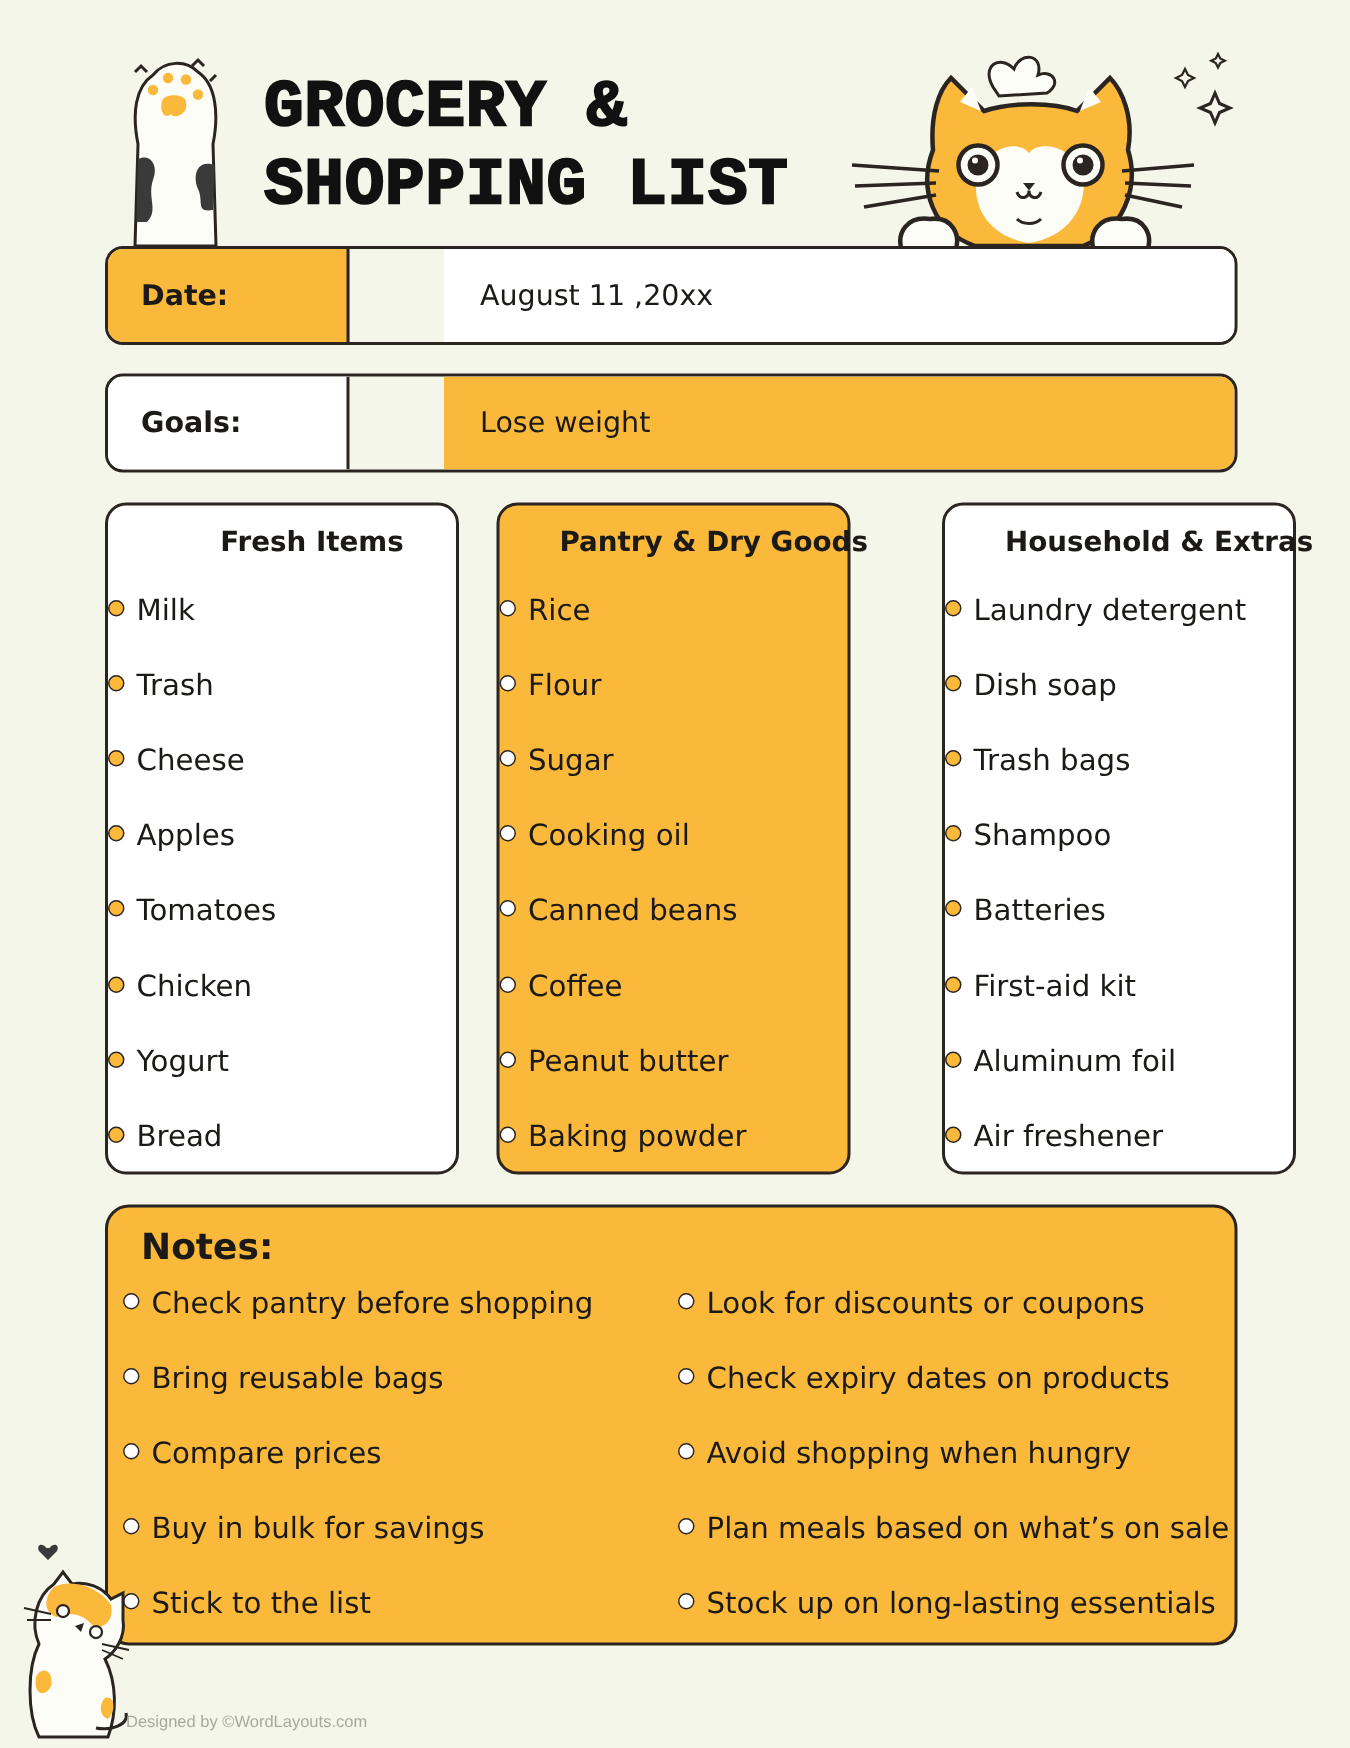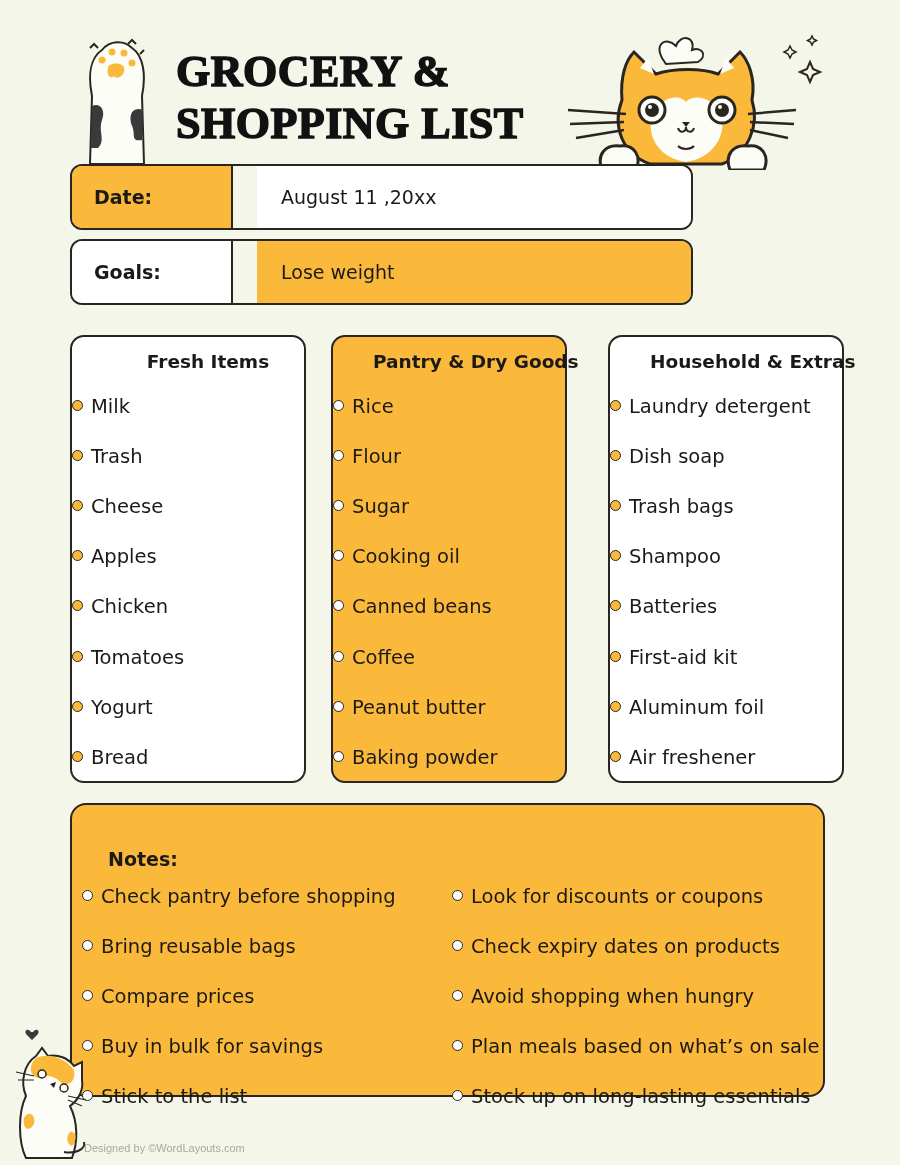--- a/index.html
+++ b/index.html
@@ -7,42 +7,43 @@
   body {
     background: #f4f6e9;
     font-family: "DejaVu Sans", sans-serif;
     color: #1c1a17;
     position: relative;
     overflow: hidden;
   }
   .title {
     position: absolute;
     left: 176px; top: 46px;
-    font-family: Liberation Serif, serif;
+    font-family: Liberation Mono, monospace;
     font-weight: 900;
     font-size: 44px;
     line-height: 52px;
     letter-spacing: 0.5px;
     color: #111;
     -webkit-text-stroke: 1.5px #111;
   }
   .title span { display: block; }
 
   .paw-art { position: absolute; left: 80px; top: 36px; width: 72px; height: 128px; }
   .cat-top { position: absolute; left: 562px; top: 30px; width: 240px; height: 140px; }
   .sparkles { position: absolute; left: 776px; top: 30px; width: 50px; height: 60px; }
   .cat-bottom { position: absolute; left: 12px; top: 1022px; width: 80px; height: 140px; }
 
   .bar {
     position: absolute;
-    left: 70px; width: 623px; height: 66px;
+    left: 70px; width: 755px; height: 66px;
     border: 2px solid #2a2520;
     border-radius: 12px;
     overflow: hidden;
     display: flex;
+    gap: 39px;
   }
   .bar .label {
     width: 161px;
     display: flex; align-items: center;
     padding-left: 22px;
     font-weight: bold;
     font-size: 19px;
     border-right: 2px solid #2a2520;
   }
   .bar .value {
@@ -95,26 +96,25 @@
   .notes {
     position: absolute;
     left: 70px; top: 803px;
     width: 755px; height: 294px;
     border: 2px solid #2a2520;
     border-radius: 16px;
     background: #fbb93b;
     padding: 14px 0 0 0;
   }
   .notes h2 {
-    font-size: 19px;
+    font-size: 24px;
     font-weight: bold;
-    padding-left: 36px;
+    padding-left: 22px;
     height: 24px;
     line-height: 24px;
-    margin-top: 28px;
   }
   .notes .grid {
     display: flex;
     margin-top: 0px;
   }
   .notes ul { list-style: none; text-align: center; }
   .notes ul.left { width: 370px; padding-left: 10px; }
   .notes ul.right { flex: 1; padding-left: 10px; }
   .notes li {
     height: 50.2px;
@@ -175,21 +175,21 @@
   <path d="M14 16 L16 20 L20 22 L16 24 L14 28 L12 24 L8 22 L12 20 Z" fill="none" stroke="#2a2520" stroke-width="1.5"></path>
   <path d="M36 6 L37.5 9 L40.5 10.5 L37.5 12 L36 15 L34.5 12 L31.5 10.5 L34.5 9 Z" fill="none" stroke="#2a2520" stroke-width="1.5"></path>
   <path d="M34 32 L37 39 L44 42 L37 45 L34 52 L31 45 L24 42 L31 39 Z" fill="none" stroke="#2a2520" stroke-width="2"></path>
 </svg>
 
 <div class="bar" style="top:164px;">
   <div class="label orange">Date:</div>
   <div class="value white">August 11 ,20xx</div>
 </div>
 
-<div class="bar" style="top:239px;">
+<div class="bar" style="top:249px;">
   <div class="label white">Goals:</div>
   <div class="value orange">Lose weight</div>
 </div>
 
 <div class="col white" style="left:70px;">
   <h2>Fresh Items</h2>
   <ul>
     <li>
         <span class="dot filled"></span>
         <span>Milk</span>
@@ -201,25 +201,25 @@
     <li>
         <span class="dot filled"></span>
         <span>Cheese</span>
       </li>
     <li>
         <span class="dot filled"></span>
         <span>Apples</span>
       </li>
     <li>
         <span class="dot filled"></span>
+        <span>Tomatoes</span>
+      </li>
+    <li>
+        <span class="dot filled"></span>
         <span>Chicken</span>
-      </li>
-    <li>
-        <span class="dot filled"></span>
-        <span>Tomatoes</span>
       </li>
     <li>
         <span class="dot filled"></span>
         <span>Yogurt</span>
       </li>
     <li>
         <span class="dot filled"></span>
         <span>Bread</span>
       </li>
   </ul>
@@ -256,21 +256,21 @@
         <span class="dot hollow"></span>
         <span>Peanut butter</span>
       </li>
     <li>
         <span class="dot hollow"></span>
         <span>Baking powder</span>
       </li>
   </ul>
 </div>
 
-<div class="col white" style="left:608px;">
+<div class="col white" style="left:628px;">
   <h2>Household &amp; Extras</h2>
   <ul>
     <li>
         <span class="dot filled"></span>
         <span>Laundry detergent</span>
       </li>
     <li>
         <span class="dot filled"></span>
         <span>Dish soap</span>
       </li>

